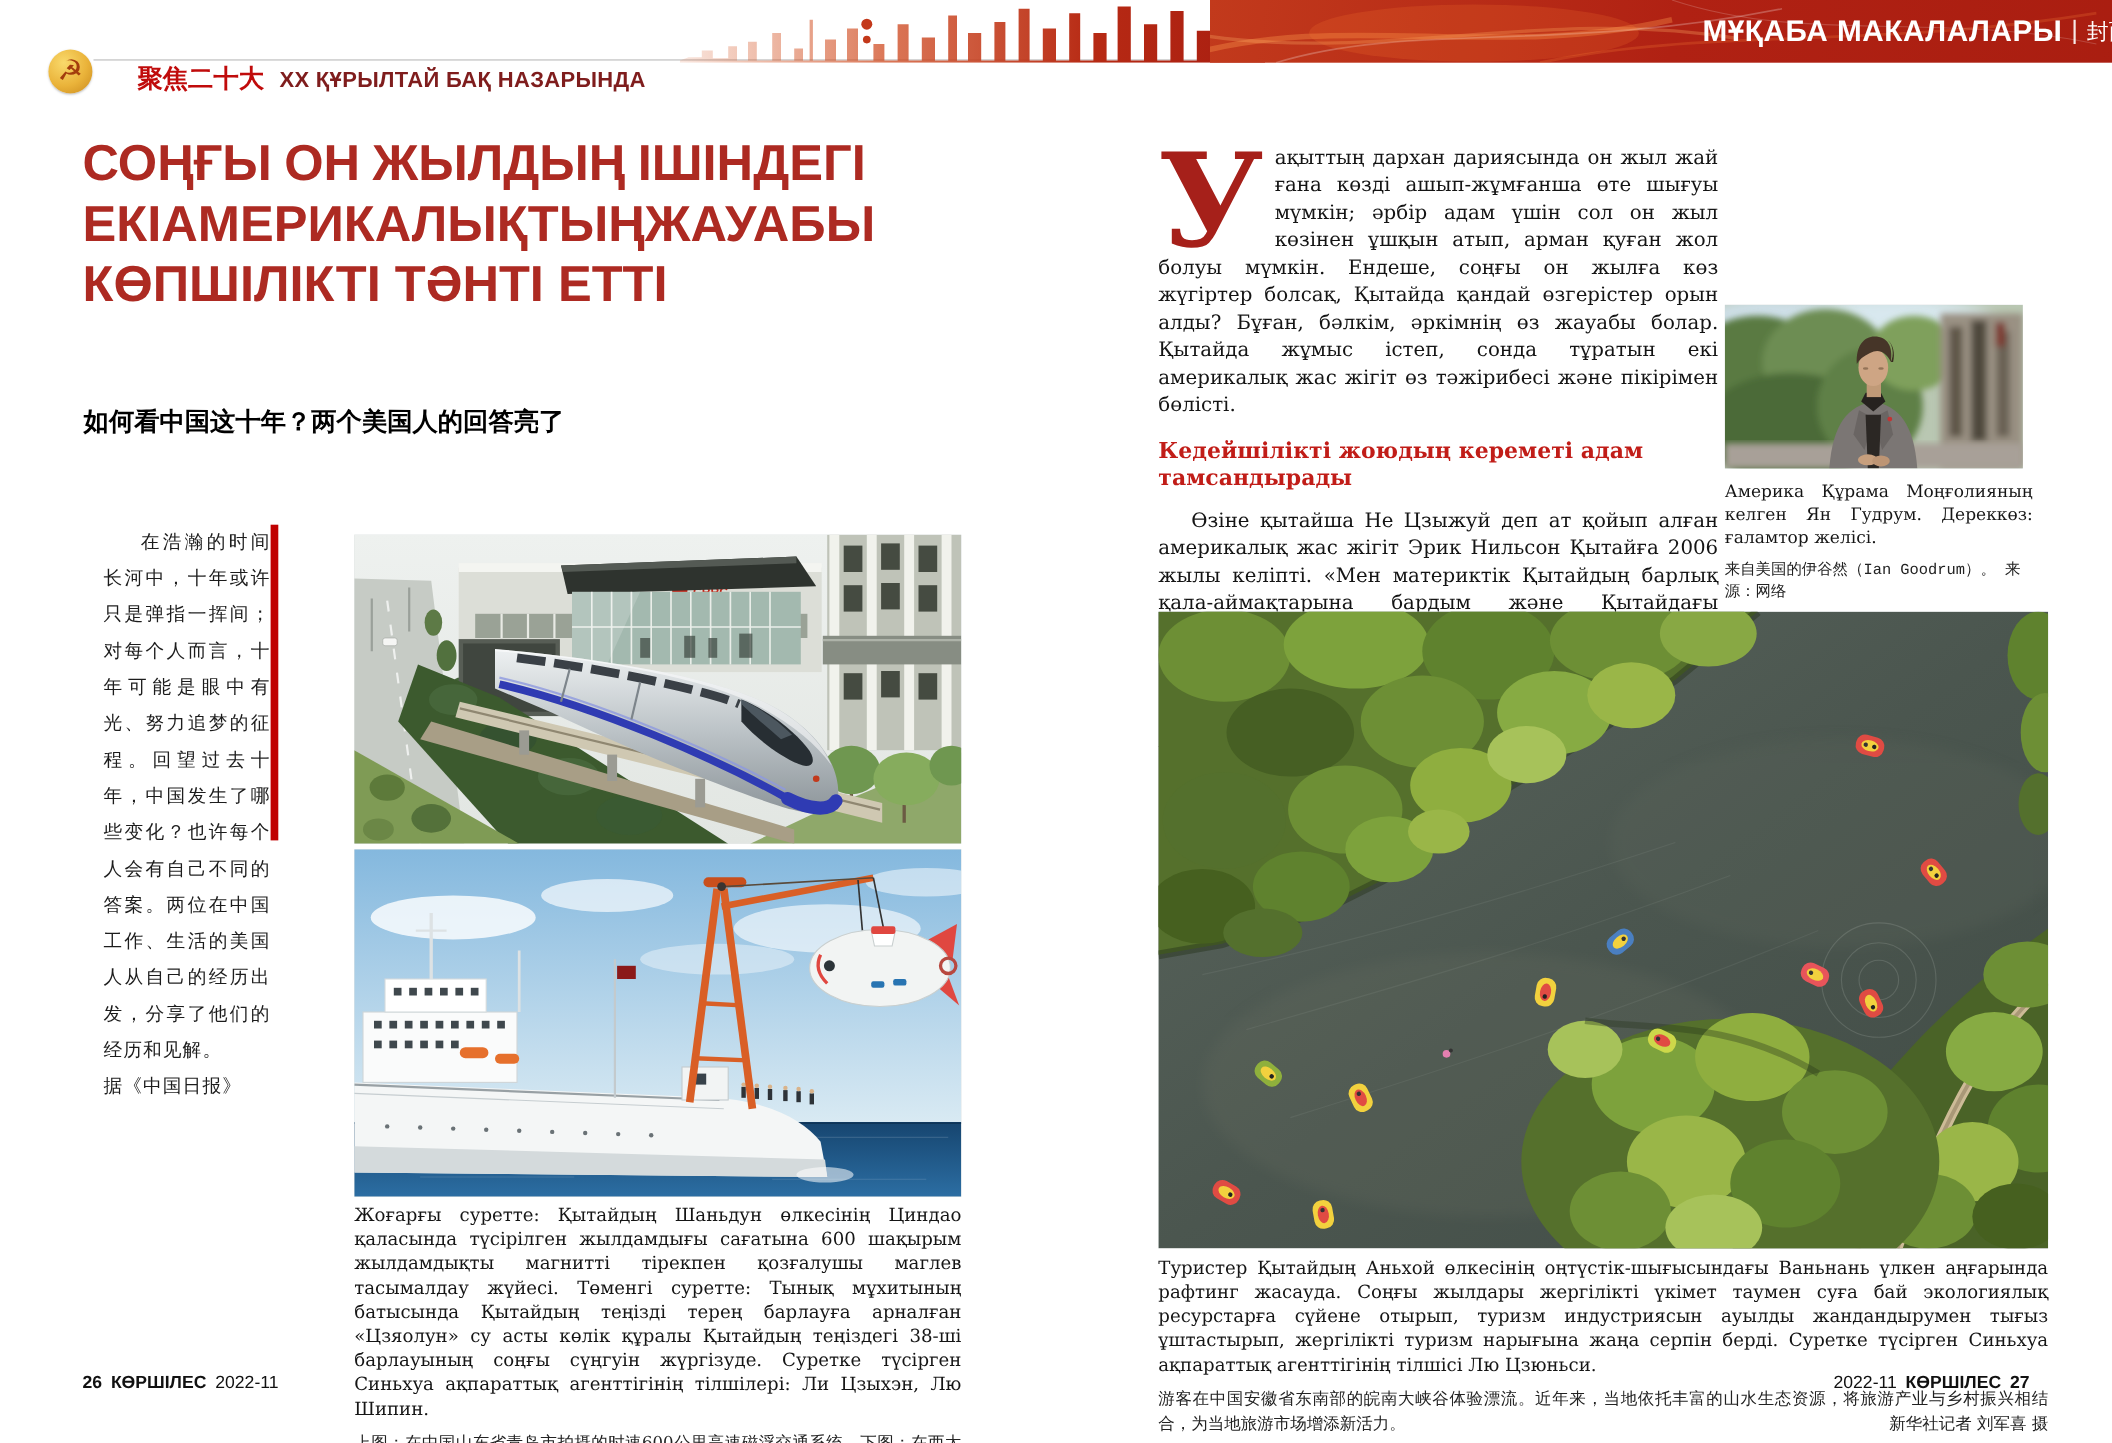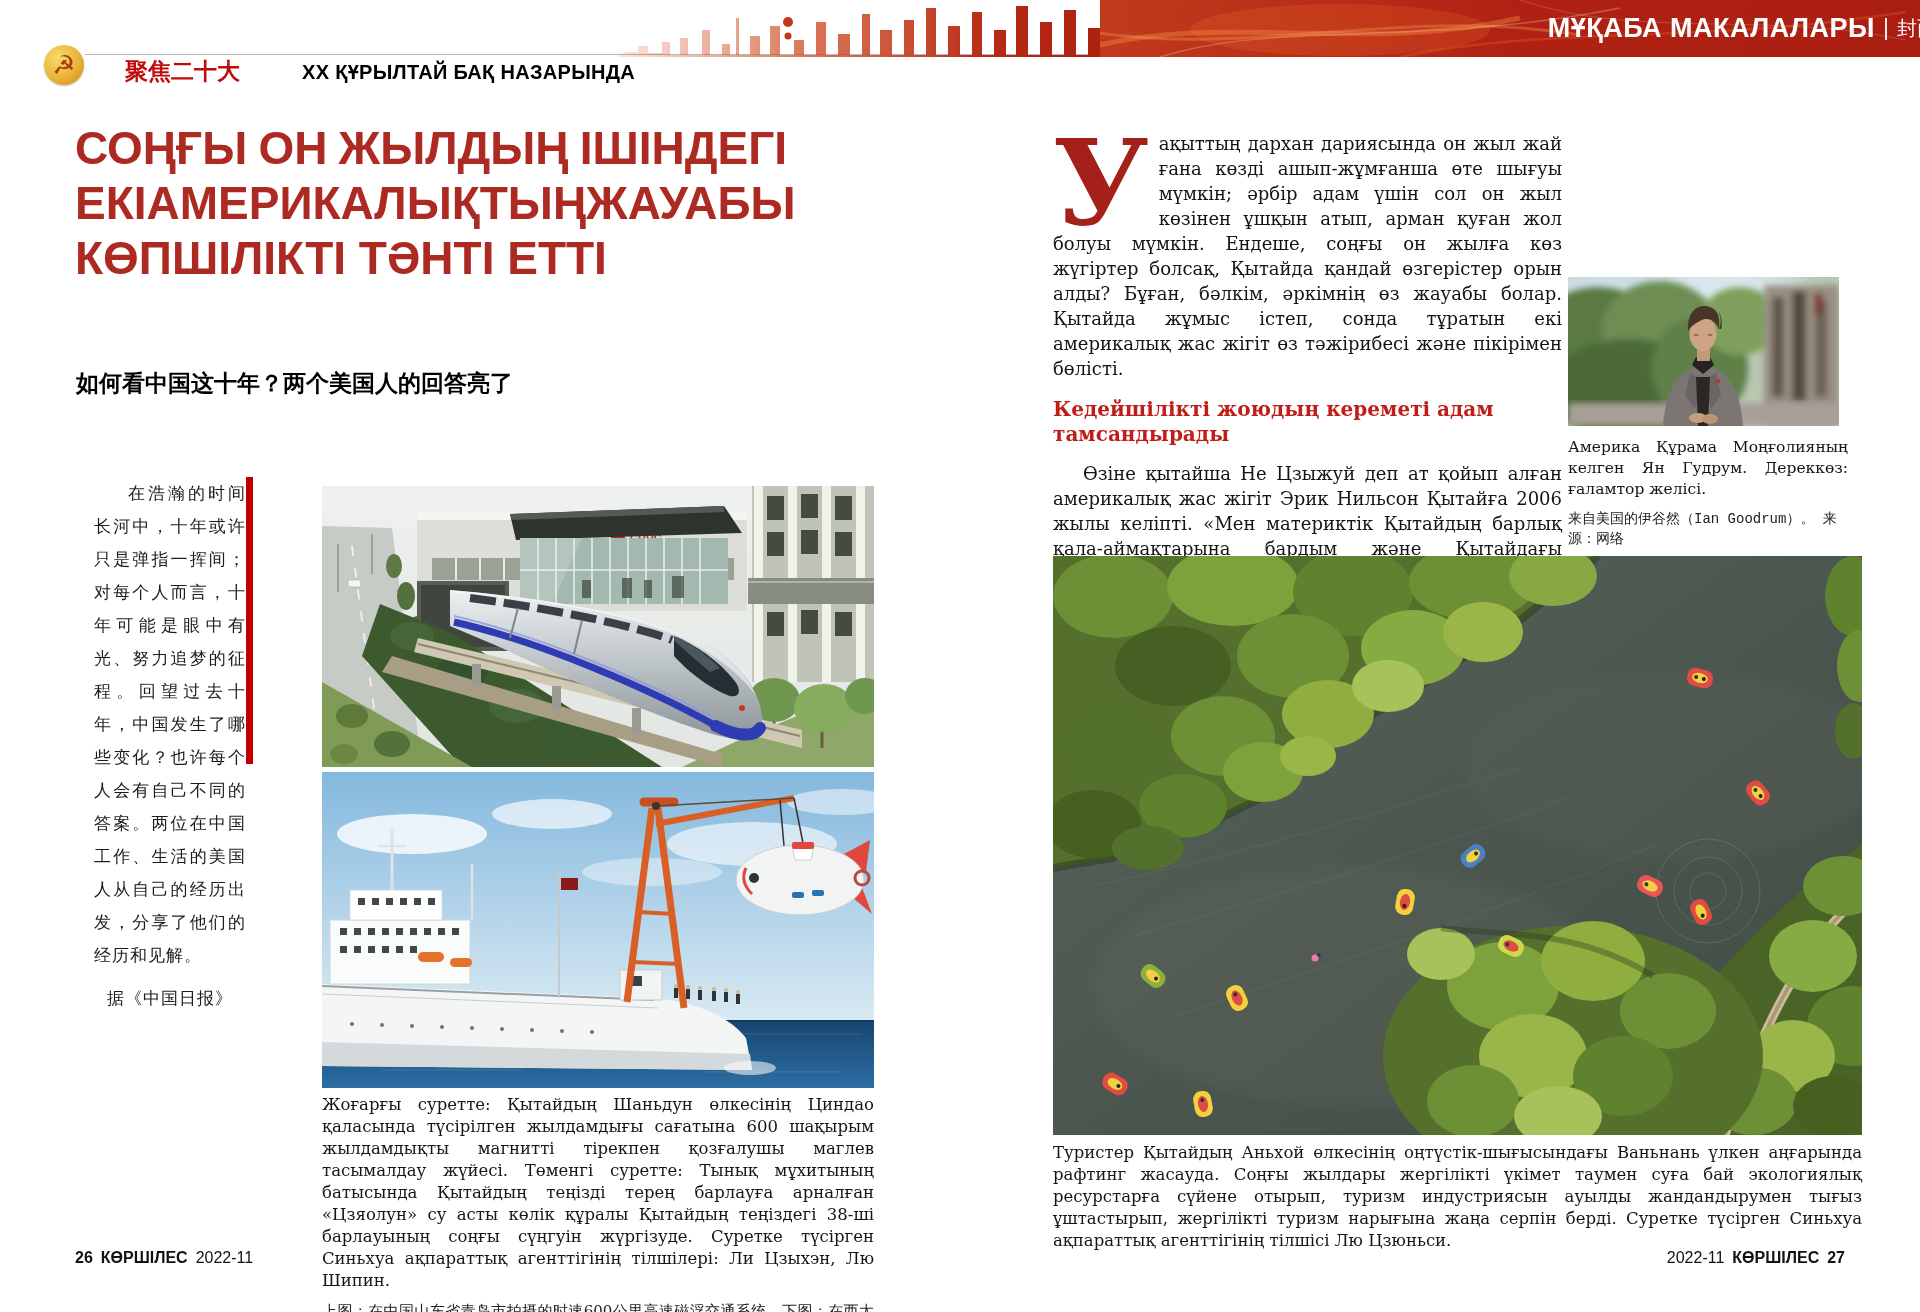--- a/index.html
+++ b/index.html
@@ -16,30 +16,30 @@
   .band svg{position:absolute;left:0;top:0;}
   .band-kz{color:#fff;font-weight:700;font-size:27px;letter-spacing:.5px;position:relative;}
   .band-div{width:2px;height:22px;background:rgba(255,255,255,.9);margin:0 10px;position:relative;}
   .band-cn{color:#fff;font-size:20px;position:relative;font-family:"DejaVu Sans",sans-serif;}
   .emblem{left:44px;top:45px;width:40px;height:40px;border-radius:50%;
           background:radial-gradient(circle at 35% 30%,#f9d96b,#eab33a 55%,#c9881c);
           box-shadow:0 1px 2px rgba(0,0,0,.25);display:flex;align-items:center;justify-content:center;
           color:#a33d0d;font-size:26px;line-height:1;font-family:"DejaVu Sans",sans-serif;}
   .topnav{left:125px;top:56px;display:flex;align-items:baseline;gap:14px;}
   .nav-cn{color:#c00b0b;font-weight:700;font-size:23px;font-family:"DejaVu Sans",sans-serif;}
-  .nav-kz{color:#000000;font-weight:700;font-size:20px;letter-spacing:.3px;margin-left:48px;}
+  .nav-kz{color:#7f1d1d;font-weight:700;font-size:20px;letter-spacing:.3px;}
 
   
   .headline{left:75px;top:121px;width:712px;color:#ad2a22;font-weight:700;font-size:46px;line-height:55px;}
   .headline .jl{display:flex;justify-content:space-between;}
   .subtitle{left:76px;top:368px;font-weight:700;font-size:23px;color:#000;font-family:"DejaVu Sans",sans-serif;}
   .sidebar{left:94px;top:477px;width:152px;font-family:"DejaVu Serif",serif;font-size:17px;
            line-height:33px;text-align:justify;color:#1c1c1c;letter-spacing:1px;}
   .sidebar .indent{text-indent:2em;}
-  .sidebar .credit{text-align:center;margin-top:10px;}
+  .sidebar .credit{text-align:left;margin-top:0;}
   .redbar{left:246px;top:477px;width:7px;height:287px;background:#c00000;}
   .photo{overflow:hidden;background:#dde2e0;}
   .photo svg{display:block;}
   .ph-train{left:322px;top:486px;width:552px;height:281px;}
   .ph-ship{left:322px;top:772px;width:552px;height:316px;}
   .capblock{left:322px;top:1094px;width:552px;}
   .cap-kz{font-family:"DejaVu Serif",serif;font-size:16.5px;line-height:22px;text-align:justify;color:#151515;}
   .cap-cn{font-family:"DejaVu Serif",serif;font-size:15px;line-height:23px;color:#222;margin-top:8px;
           text-align:justify;position:relative;padding-bottom:0;}
   .cap-cn .credit{position:absolute;right:0;bottom:0;background:#fff;padding-left:8px;}
@@ -611,20 +611,24 @@
             <circle cx="-4" cy="0" r="2" fill="#333"></circle>
           </g>
         <circle cx="262" cy="402" r="3.5" fill="#e57fb0"></circle>
           <circle cx="266" cy="399" r="1.8" fill="#333"></circle>
       </g>
     </svg>
   </div>
 
   <div class="abs capblockR">
     <div class="cap-kz">Туристер Қытайдың Аньхой өлкесінің оңтүстік-шығысындағы Ваньнань үлкен аңғарында рафтинг жасауда. Соңғы жылдары жергілікті үкімет таумен суға бай экологиялық ресурстарға сүйене отырып, туризм индустриясын ауылды жандандырумен тығыз ұштастырып, жергілікті туризм нарығына жаңа серпін берді. Суретке түсірген Синьхуа ақпараттық агенттігінің тілшісі Лю Цзюньси.</div>
+    <div class="cap-cn">
+      <span>游客在中国安徽省东南部的皖南大峡谷体验漂流。近年来，当地依托丰富的山水生态资源，将旅游产业与乡村振兴相结合，为当地旅游市场增添新活力。</span>
+      <span class="credit">新华社记者 刘军喜 摄</span>
+    </div>
   </div>
 
   <div class="abs footer fR">
     <span>2022-11</span>
     <span class="b">КӨРШІЛЕС</span>
     <span class="b">27</span>
   </div>
 
 </div>
 

